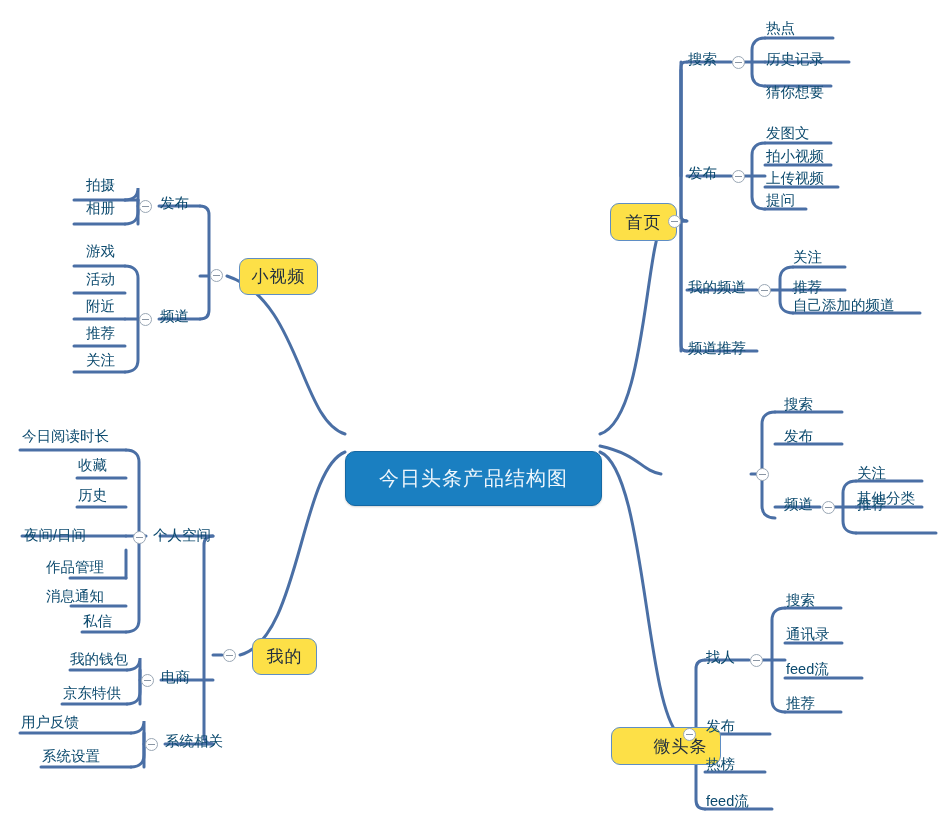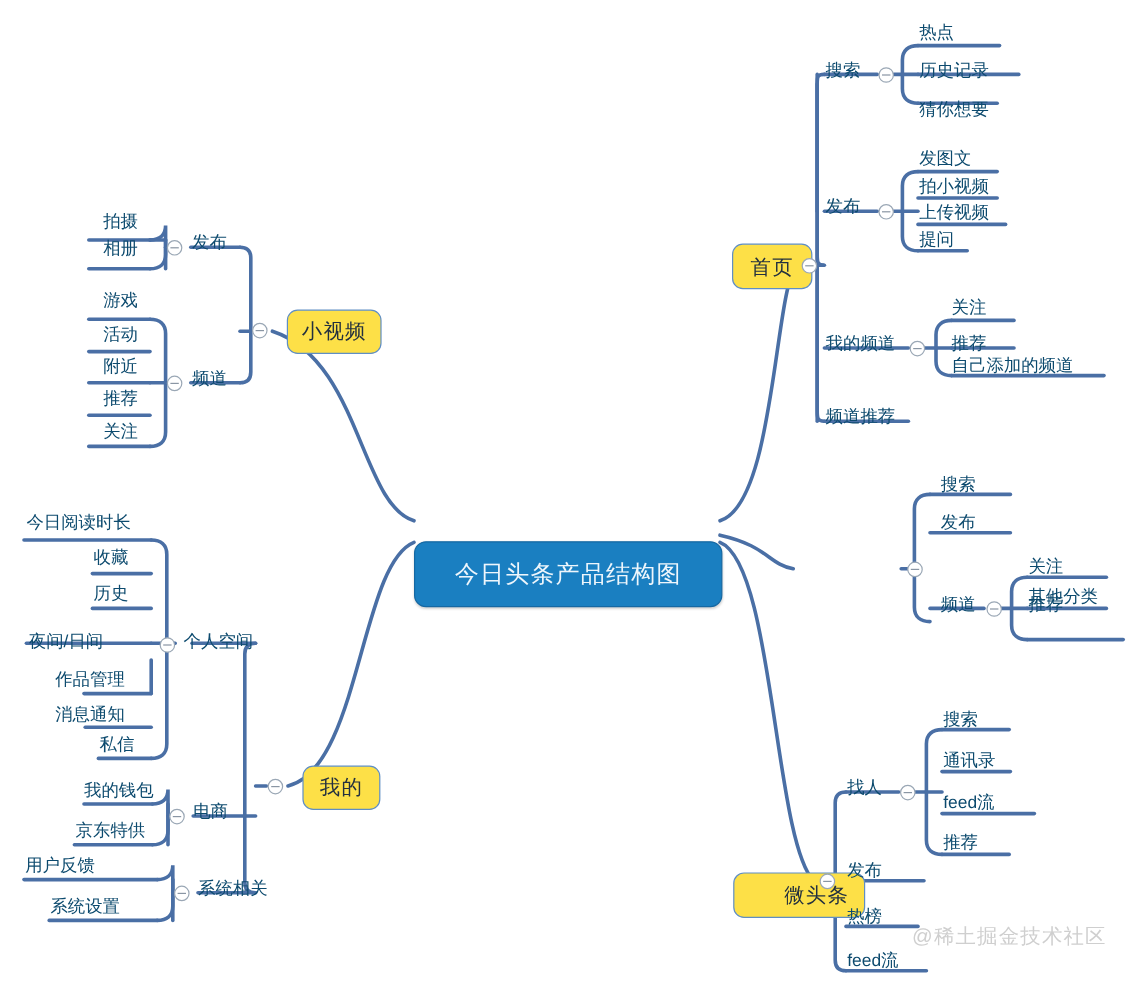--- a/index.html
+++ b/index.html
@@ -254,14 +254,13 @@
   <div class="lbl r" style="left:161px;top:669px;">电商</div>
   <div class="toggle" style="left:141px;top:674px;"></div>
   <div class="lbl l" style="left:70px;top:651px;">我的钱包</div>
   <div class="lbl l" style="left:63px;top:685px;">京东特供</div>
 
   <div class="lbl r" style="left:165px;top:733px;">系统相关</div>
   <div class="toggle" style="left:145px;top:738px;"></div>
   <div class="lbl l" style="left:21px;top:714px;">用户反馈</div>
   <div class="lbl l" style="left:42px;top:748px;">系统设置</div>
 
-  <div class="watermark" style="left:760px;top:769px;">@稀土掘金技术社区</div>
 </div>
 
 </body></html>

